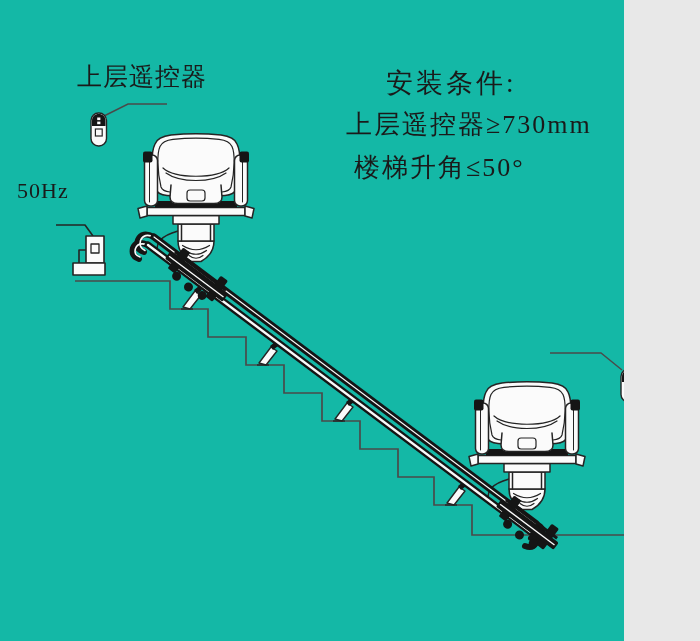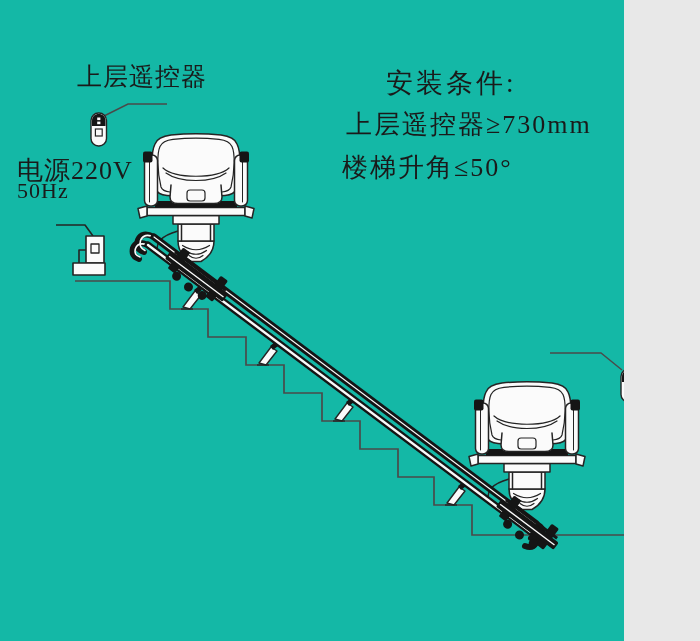--- a/index.html
+++ b/index.html
@@ -17,21 +17,21 @@
     position:absolute;
     white-space:nowrap;
     color:#1a1a1a;
     line-height:1.1;
   }
   .lbl-upper-remote {left:77px;  top:63px;  font-size:25px; letter-spacing:1px;}
   .lbl-power       {left:17px;  top:157px; font-size:26px; letter-spacing:1px;}
   .lbl-freq        {left:17px;  top:179px; font-size:22px; letter-spacing:1px;}
   .lbl-inst-title  {left:346px; top:69px;  font-size:27px; letter-spacing:3px;margin-left:40px;}
   .lbl-cond-width  {left:346px; top:111px; font-size:26px; letter-spacing:2px;}
-  .lbl-cond-angle  {left:342px; top:154px; font-size:26px; letter-spacing:2px;}
+  .lbl-cond-angle  {left:354px; top:154px; font-size:26px; letter-spacing:2px;}
   .lbl-lower-remote{left:502px; top:310px; font-size:25px; letter-spacing:1px;}
 </style>
 </head>
 <body>
 
 <div id="stage">
 
   <svg width="700" height="641" viewBox="0 0 700 641">
     <defs>
 
@@ -149,21 +149,20 @@
 
     <path d="M167,104 H128 L102,117" fill="none" stroke="#4a4a4a" stroke-width="1.4"></path>
     <use href="#remote" transform="translate(91,113)"></use>
 
     <path d="M550,353 H601 L622,370" fill="none" stroke="#4a4a4a" stroke-width="1.4"></path>
     <use href="#remote" transform="translate(621,369)"></use>
   </svg>
 
   <div class="lbl lbl-upper-remote">上层遥控器</div>
 
-  <div class="lbl lbl-power">电源220V</div>
 
   <div class="lbl lbl-freq">50Hz</div>
 
   <div class="lbl lbl-inst-title">安装条件:</div>
 
   <div class="lbl lbl-cond-width">上层遥控器≥730mm</div>
 
   <div class="lbl lbl-cond-angle">楼梯升角≤50°</div>
 
 </div>

